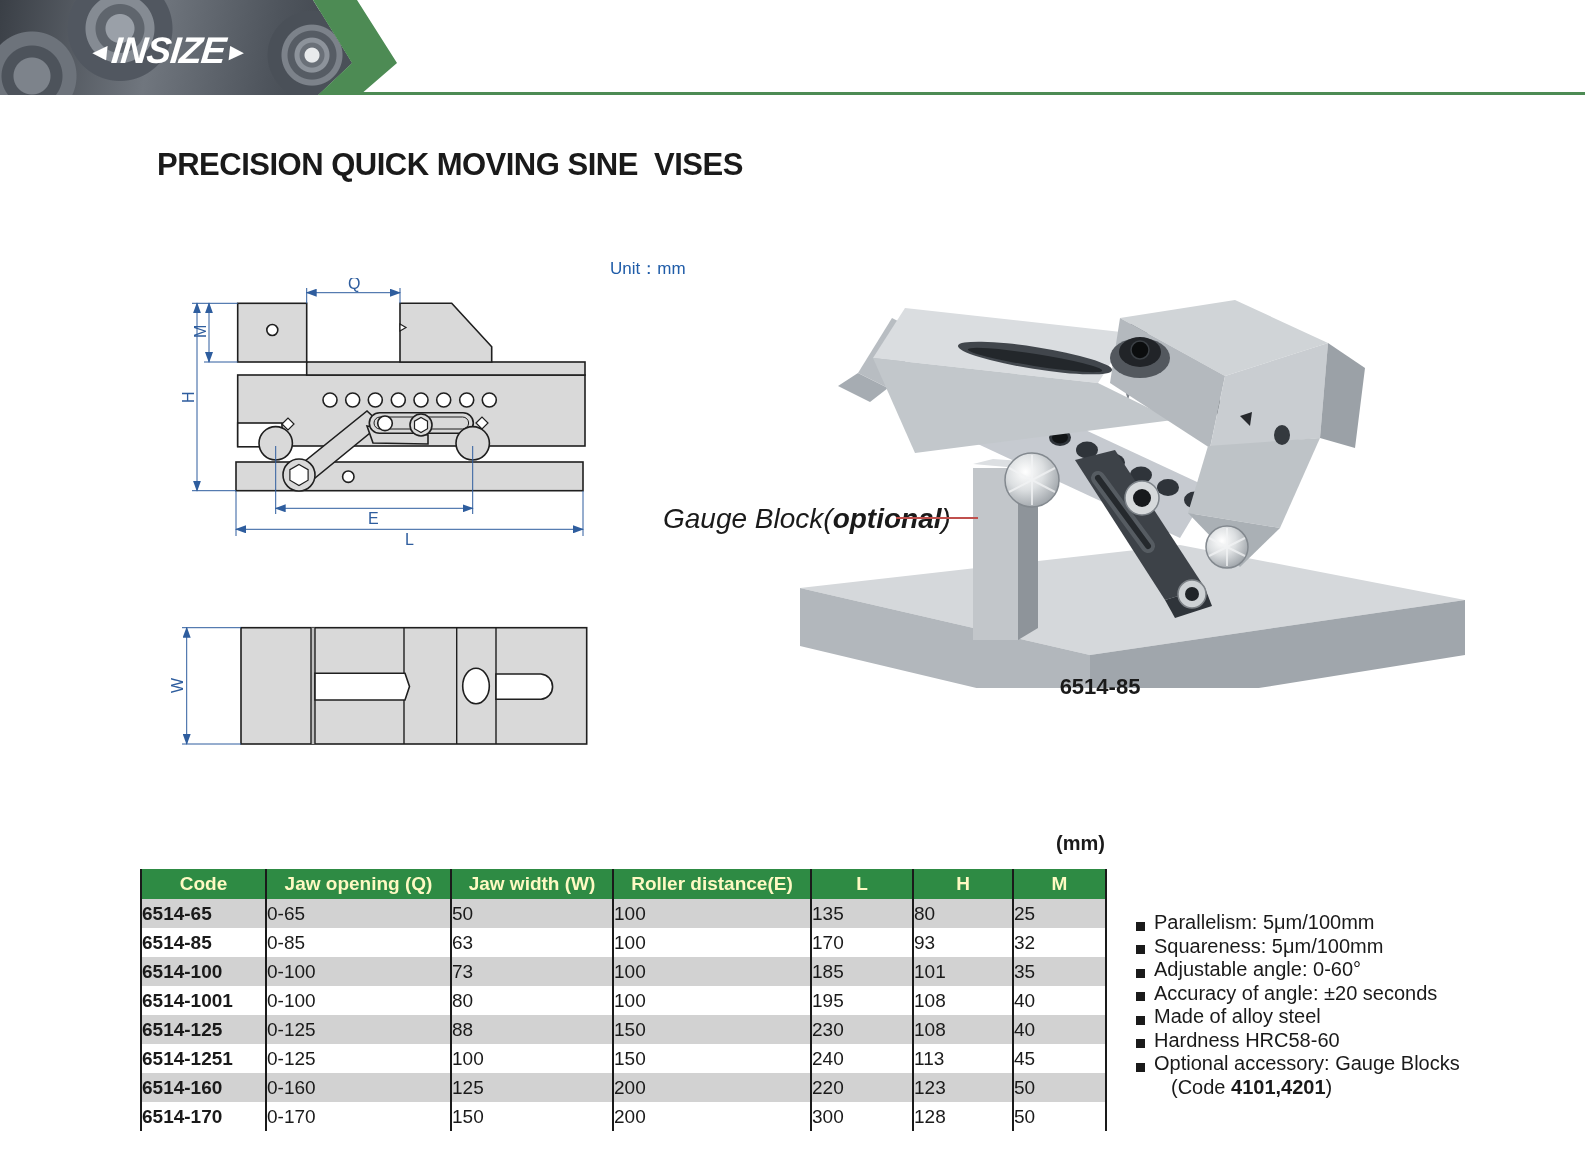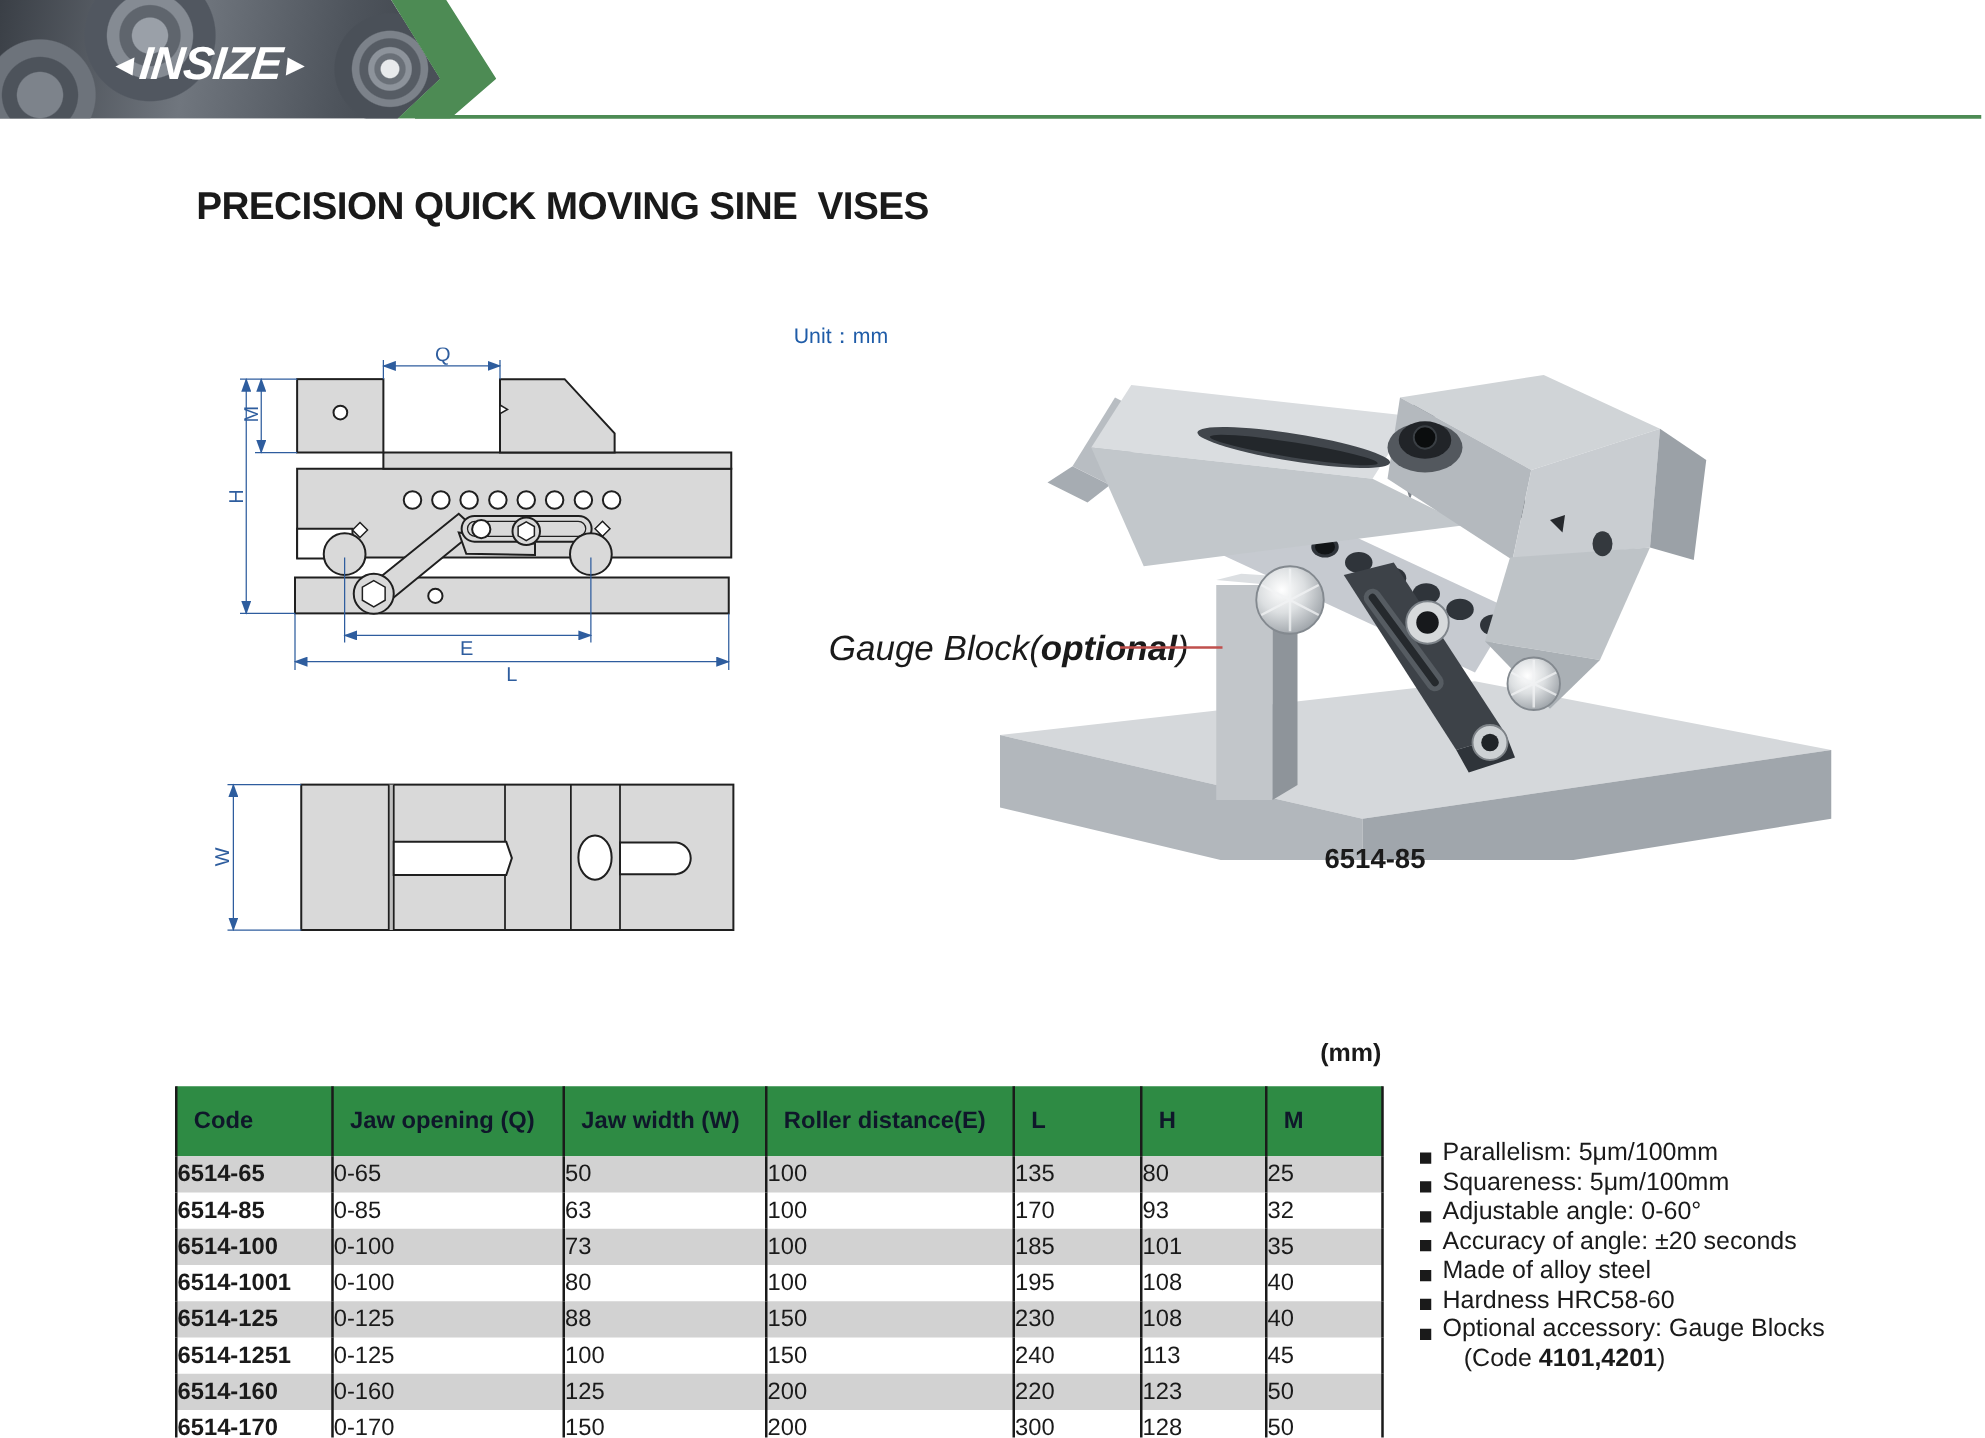--- a/index.html
+++ b/index.html
@@ -17,32 +17,32 @@
     clip-path:polygon(0 0,313px 0,352px 63px,318px 95px,0 95px);}
   #brand-logo{left:88px;top:30px;color:#fff;font-weight:bold;font-style:italic;
     font-size:37px;letter-spacing:-1px;transform:skewX(-6deg);white-space:nowrap;}
   #brand-logo .arr{font-style:normal;font-size:24px;vertical-align:3px;letter-spacing:0;}
   #header-chevron{left:0;top:0;width:400px;height:95px;background:#4d8b54;
     clip-path:polygon(313px 0,357px 0,397px 63px,360px 95px,318px 95px,352px 63px);}
   #header-line{left:332px;top:92px;width:1253px;height:3px;background:#4d8b54;}
 
   
   #page-title{left:157px;top:147px;font-size:31px;font-weight:bold;letter-spacing:-.5px;white-space:pre;}
-  #unit-label{left:635px;top:257px;font-size:17px;color:#1f5ca8;}
+  #unit-label{left:610px;top:257px;font-size:17px;color:#1f5ca8;}
   #gauge-annotation{left:663px;top:503px;font-size:28px;white-space:nowrap;font-style:italic;}
   #gauge-annotation b{font-weight:bold;}
   #leader-line{left:896px;top:517px;width:82px;height:2px;background:#c0504d;}
   #photo-caption{left:1040px;top:674px;width:120px;text-align:center;font-size:22px;font-weight:bold;}
   #mm-note{left:955px;top:832px;width:150px;text-align:right;font-size:20px;font-weight:bold;}
 
   
   #spec-table{position:absolute;left:140px;top:869px;width:965px;border-collapse:collapse;
     table-layout:fixed;font-size:19px;border-left:2px solid #1a1a1a;border-right:2px solid #1a1a1a;}
-  #spec-table th{background:#2e8b44;color:#0f172a;font-weight:bold;height:30px;padding:13px;
-    border-left:2px solid #1a1a1a;text-align:left;font-size:19px;}
+  #spec-table th{background:#2e8b44;color:#fef9c3;font-weight:bold;height:30px;padding:0;
+    border-left:2px solid #1a1a1a;text-align:center;font-size:19px;}
   #spec-table td{height:29px;padding:0;text-align:left;border-left:2px solid #1a1a1a;}
   #spec-table th:first-child,#spec-table td:first-child{border-left:none;}
   #spec-table tbody tr:nth-child(odd) td{background:#d2d2d2;}
   #spec-table td:first-child{font-weight:bold;}
 
   
   #specs{left:1136px;top:911px;width:450px;font-size:20px;line-height:23.5px;}
   .spec-item{display:flex;align-items:center;}
   .bullet{width:9px;height:9px;background:#1a1a1a;margin:7px 9px 0 0;flex:0 0 9px;}
   .code-line{margin-left:35px;}

